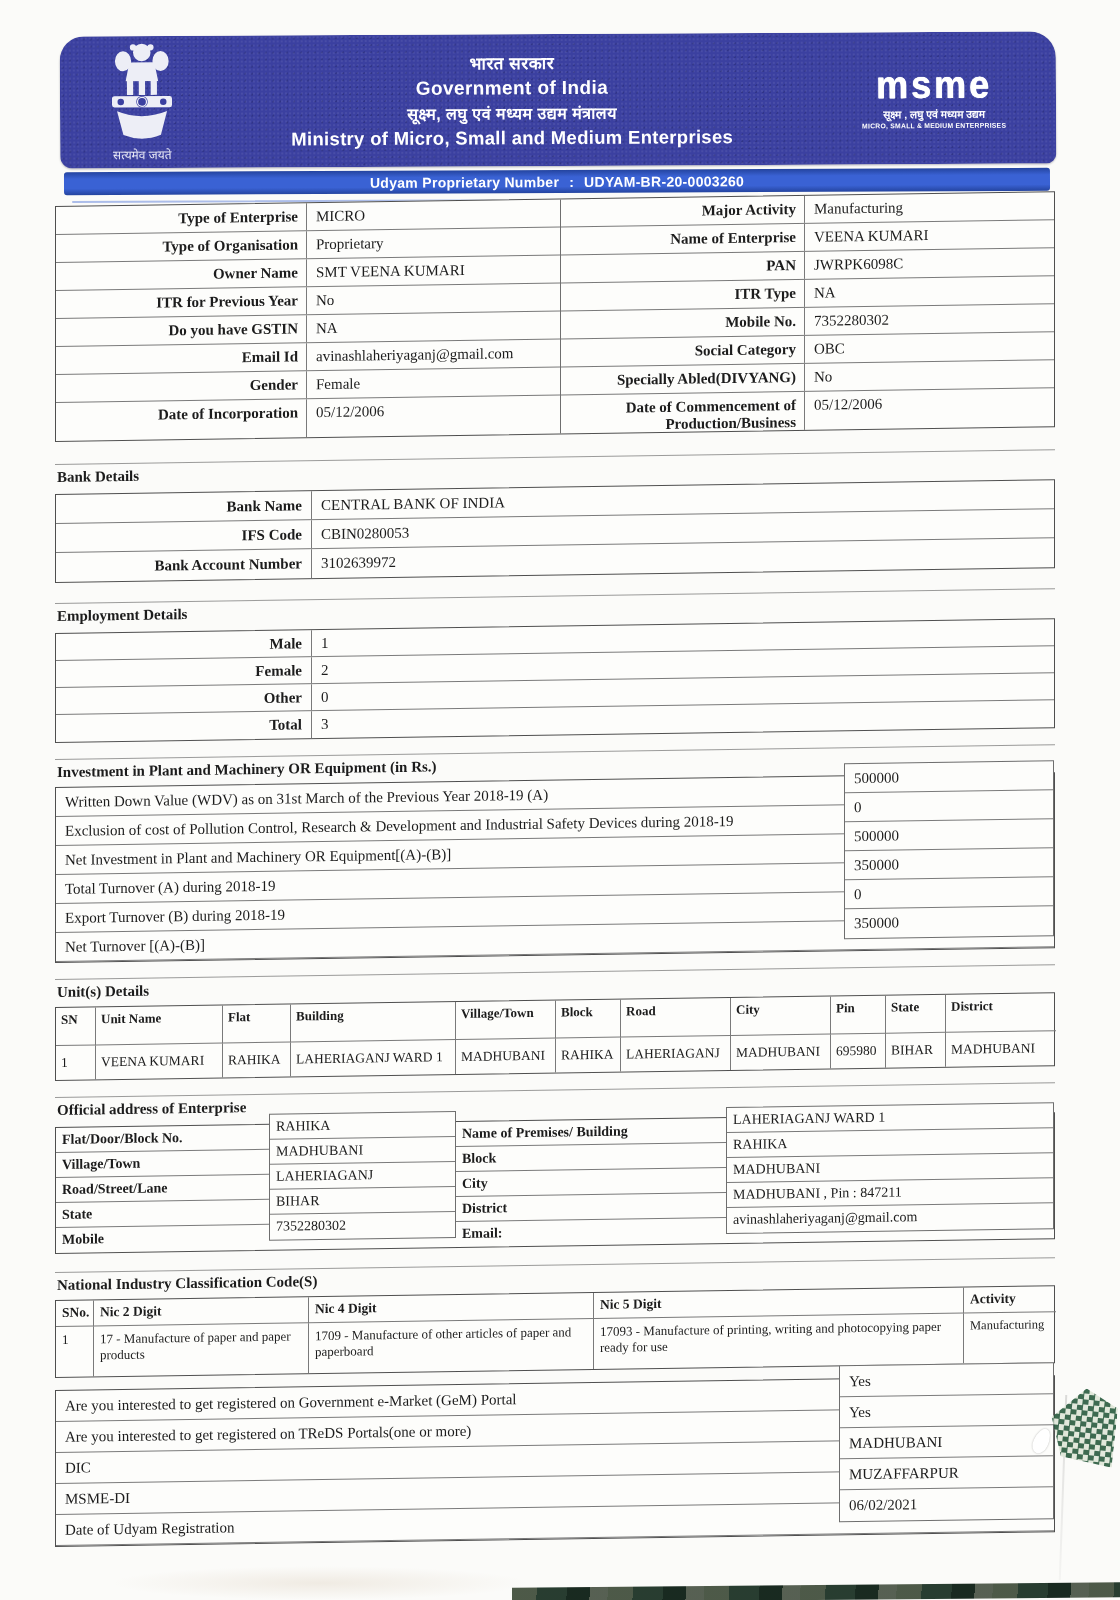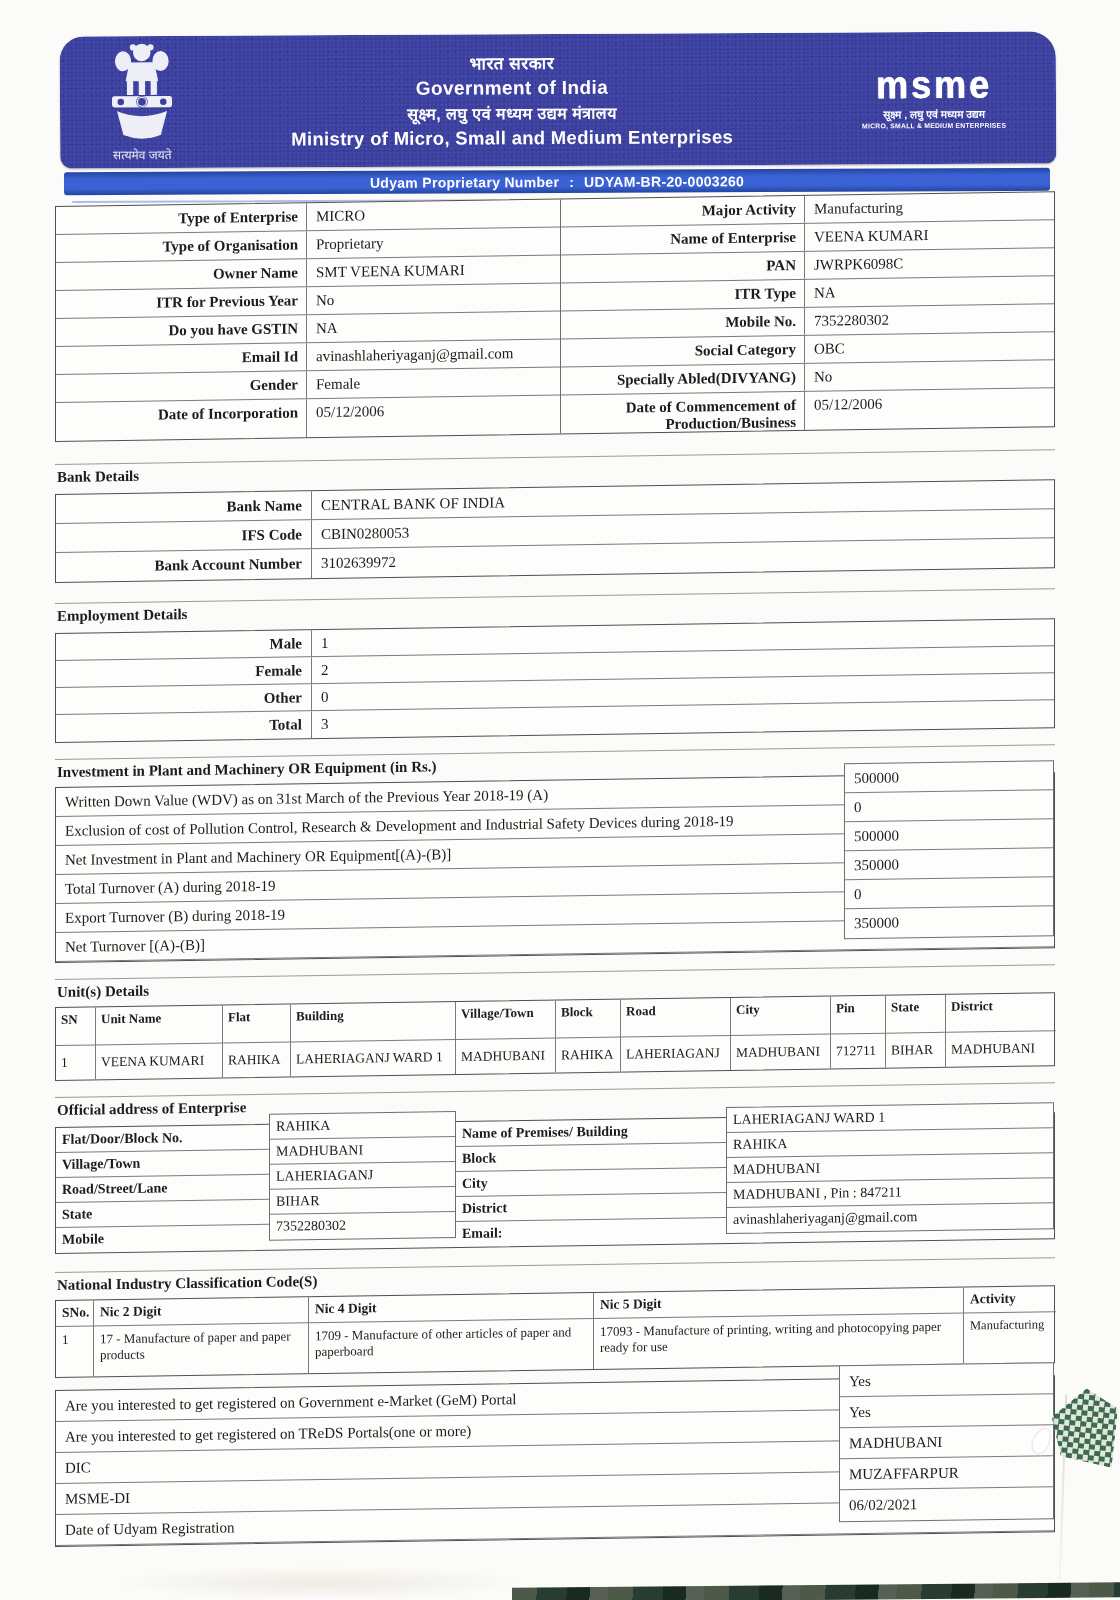--- a/index.html
+++ b/index.html
@@ -320,21 +320,21 @@
     <div class="uh">State</div>
     <div class="uh">District</div>
     <div class="ud">1</div>
     <div class="ud">VEENA KUMARI</div>
     <div class="ud">RAHIKA</div>
     <div class="ud">LAHERIAGANJ WARD 1</div>
     <div class="ud">MADHUBANI</div>
     <div class="ud">RAHIKA</div>
     <div class="ud">LAHERIAGANJ</div>
     <div class="ud">MADHUBANI</div>
-    <div class="ud">712711</div>
+    <div class="ud">695980</div>
     <div class="ud">BIHAR</div>
     <div class="ud">MADHUBANI</div>
   </div>
 
   <div class="sect mt-addr">Official address of Enterprise</div>
   <div class="addr">
     <div class="astack alabels" style="width:213px">
       <div class="acell">Flat/Door/Block No.</div>
       <div class="acell">Village/Town</div>
       <div class="acell">Road/Street/Lane</div>

